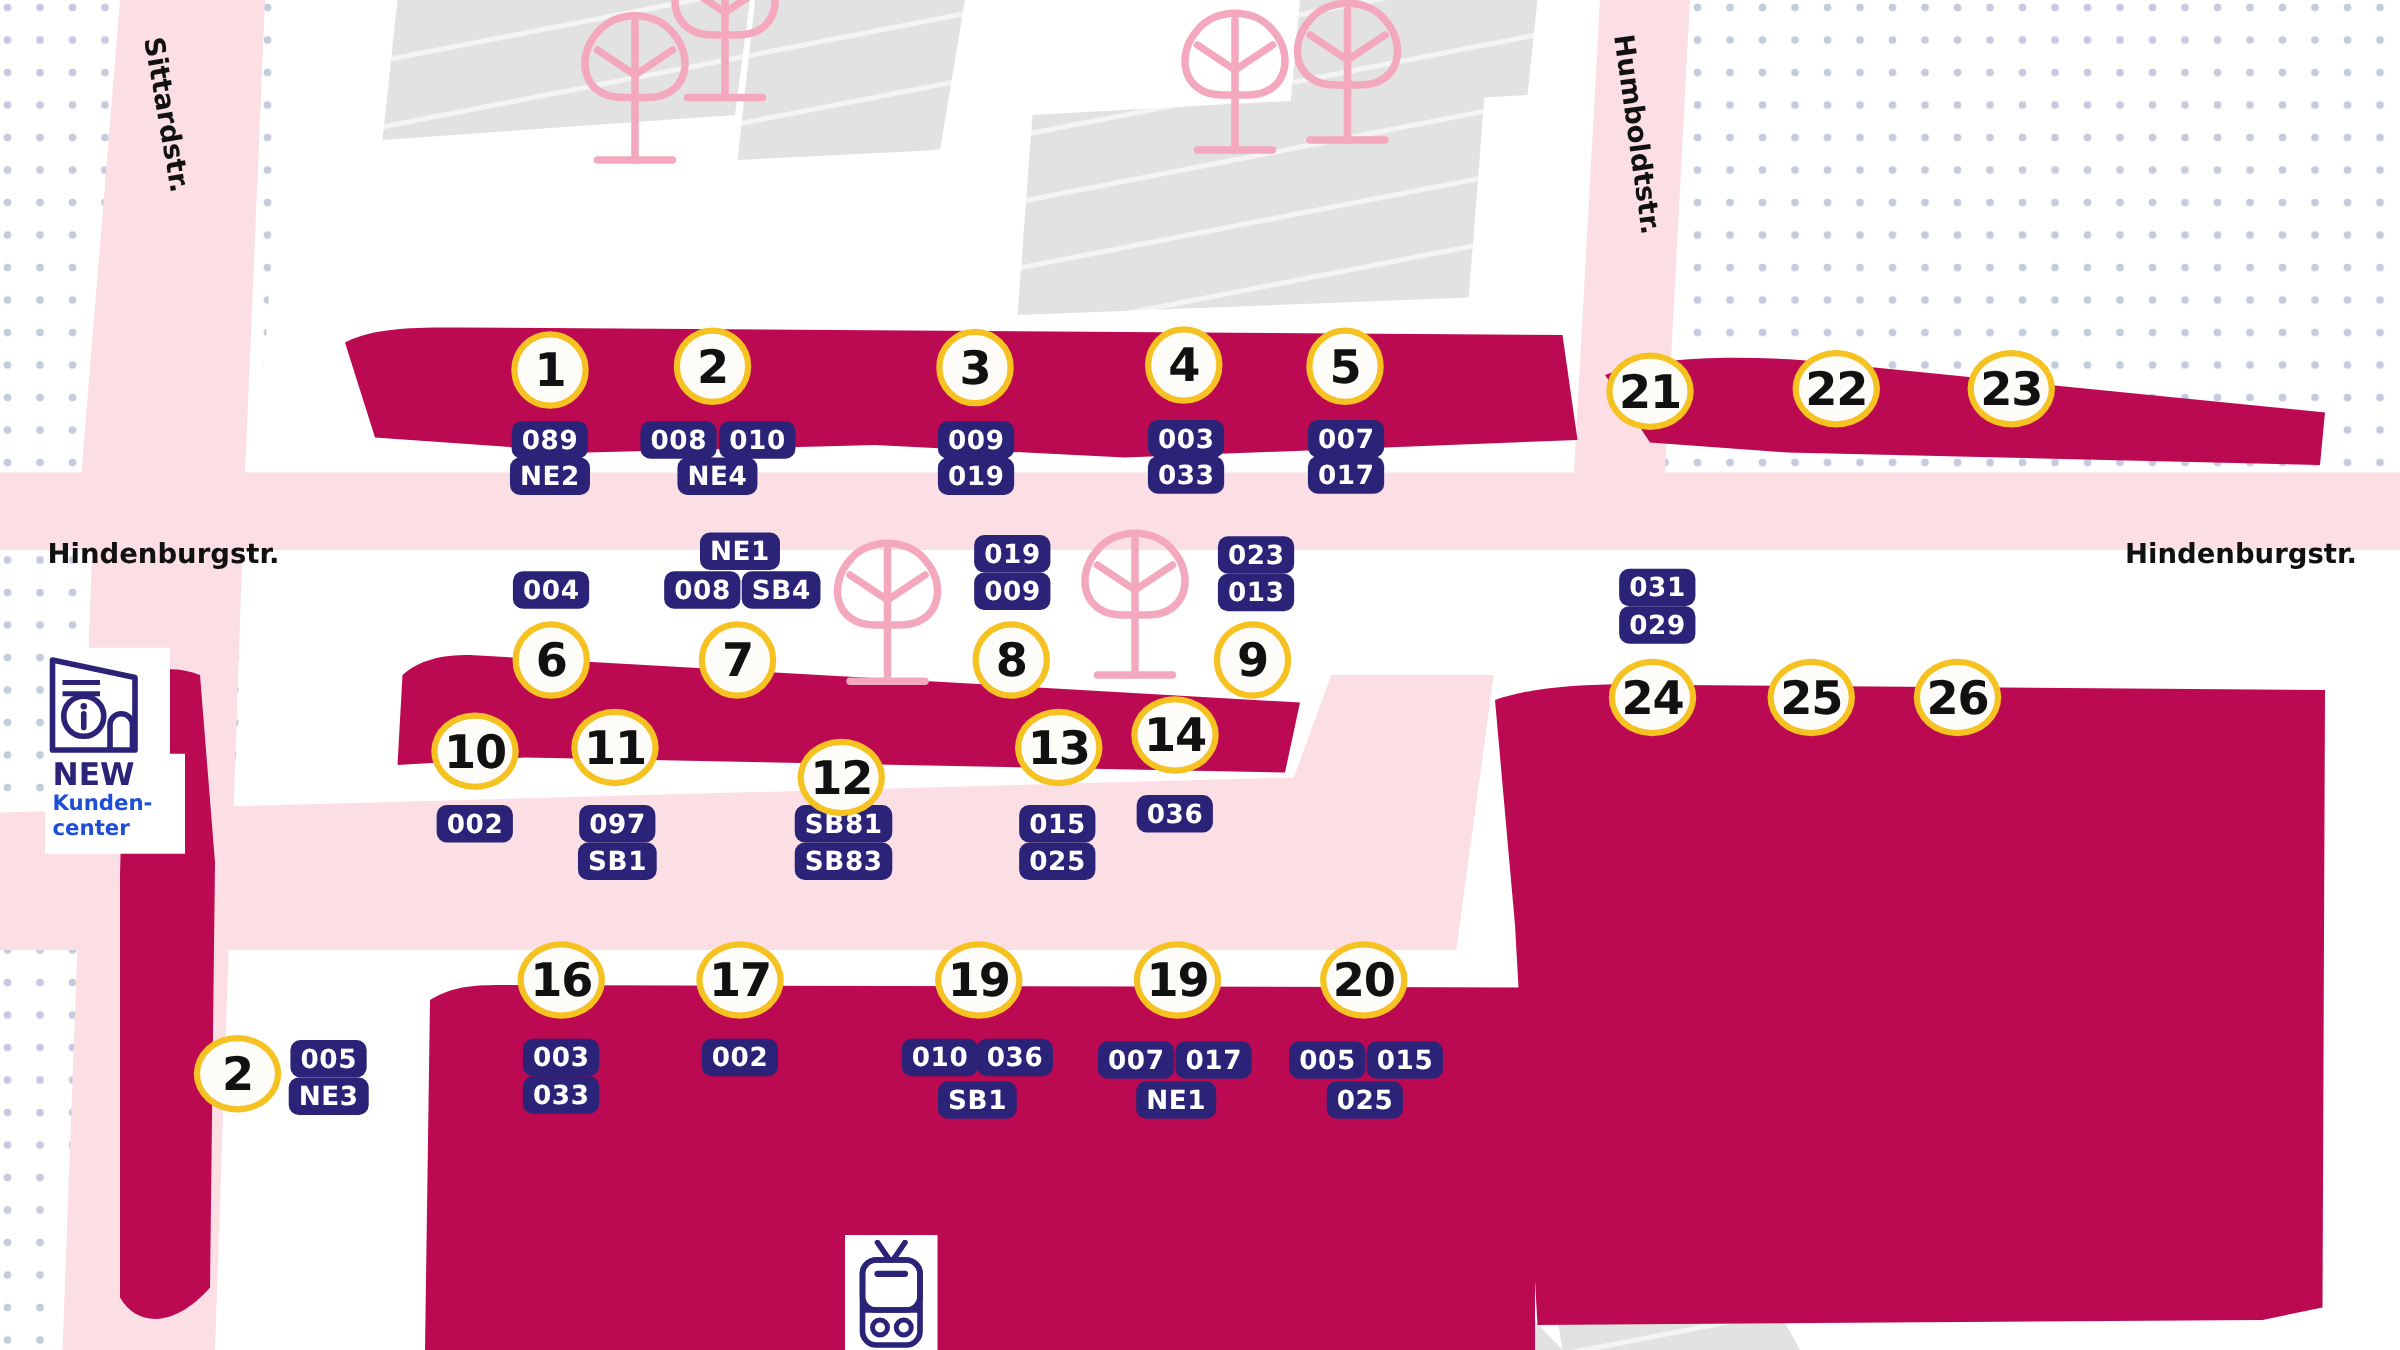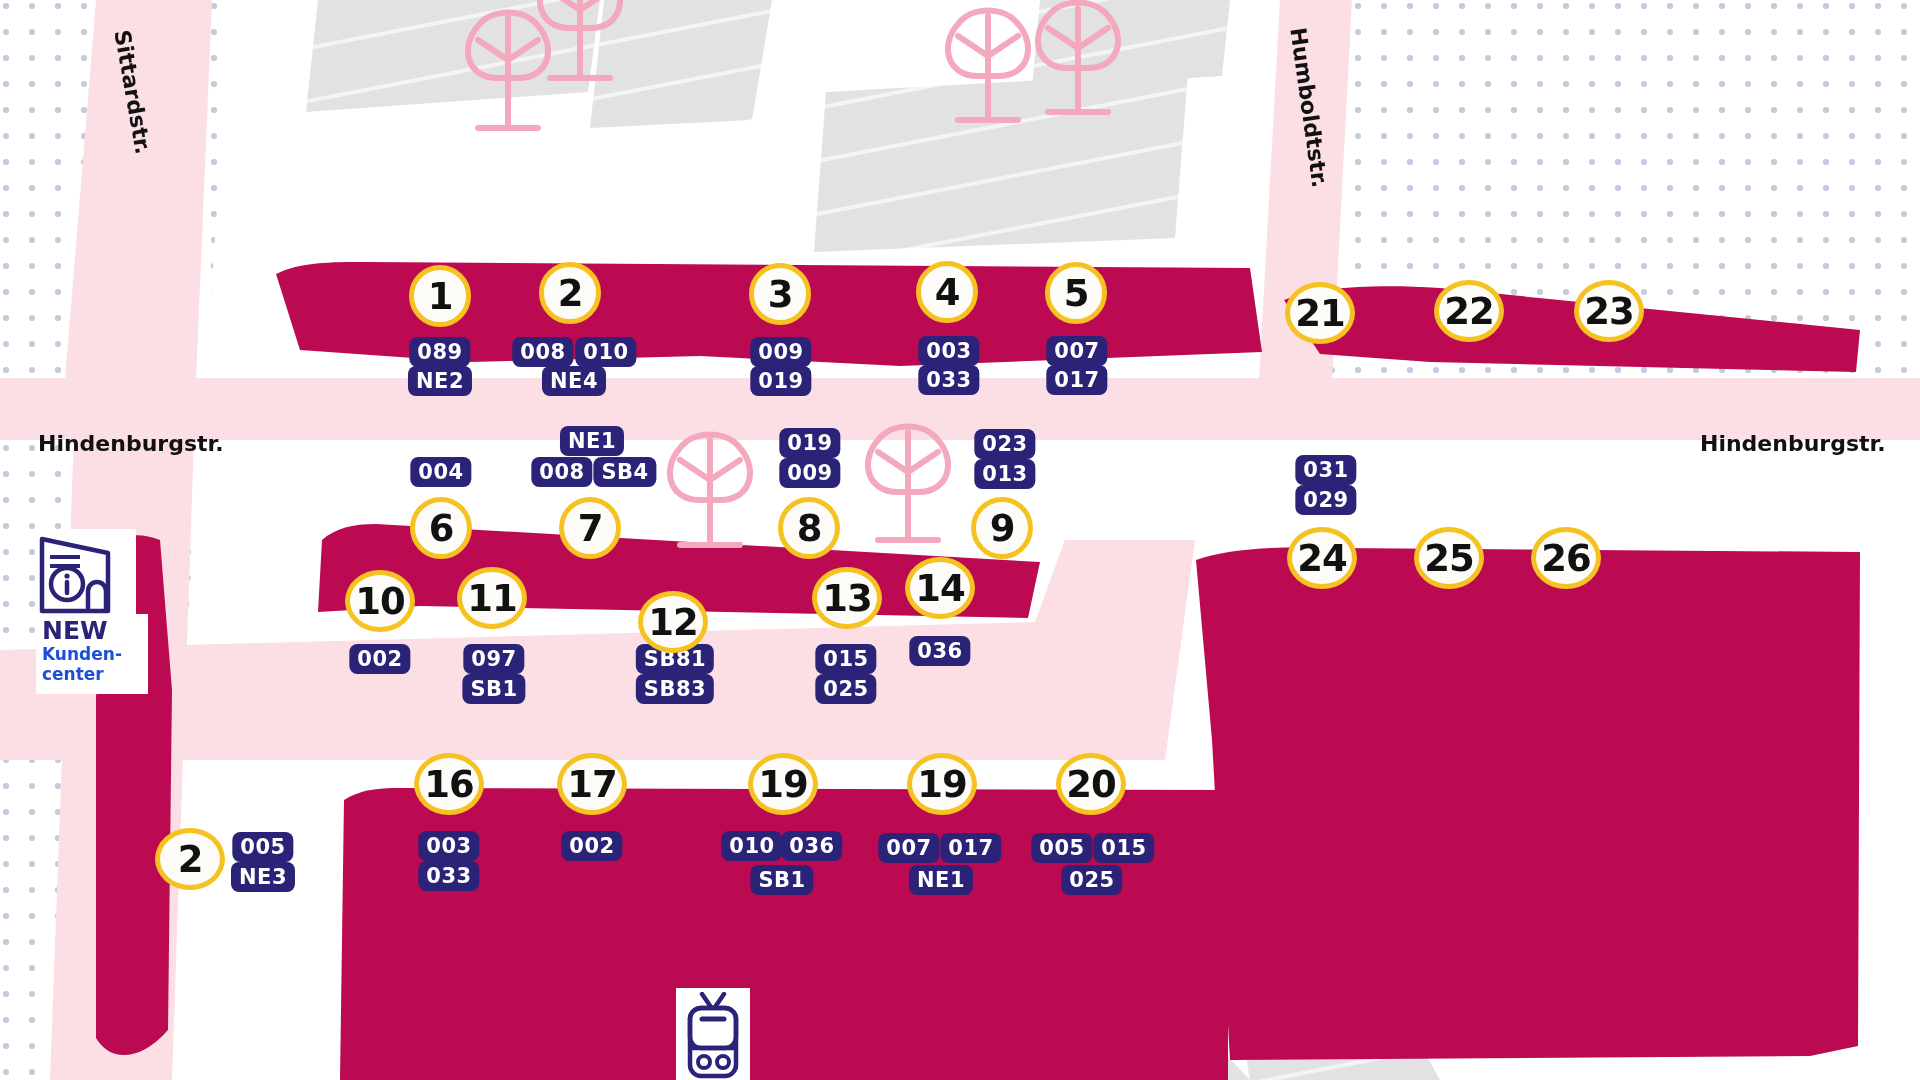--- a/index.html
+++ b/index.html
@@ -55,21 +55,21 @@
     color:#111111;
     white-space:nowrap;
     z-index:30;
     font-family:"DejaVu Sans","Liberation Sans",sans-serif;
   }
   .street.rot{transform-origin:0 0;}
 
   
   #kundencenter{
     position:absolute;
-    left:36px;top:529px;
+    left:36px;top:518px;
     width:118px;
     z-index:60;
   }
   #kc-icon-box{
     width:100px;height:85px;
     position:relative;
   }
   #kc-textbox{
     background:#ffffff;
     padding:4px 6px 10px 6px;

